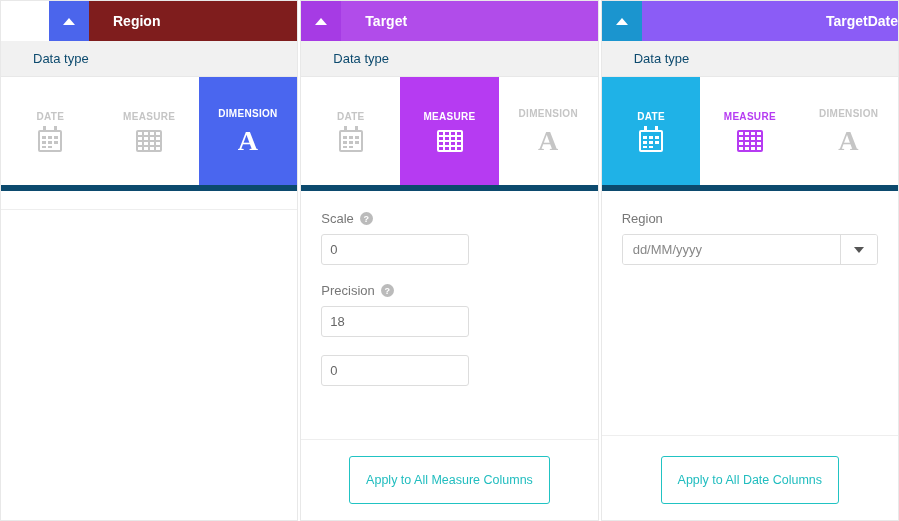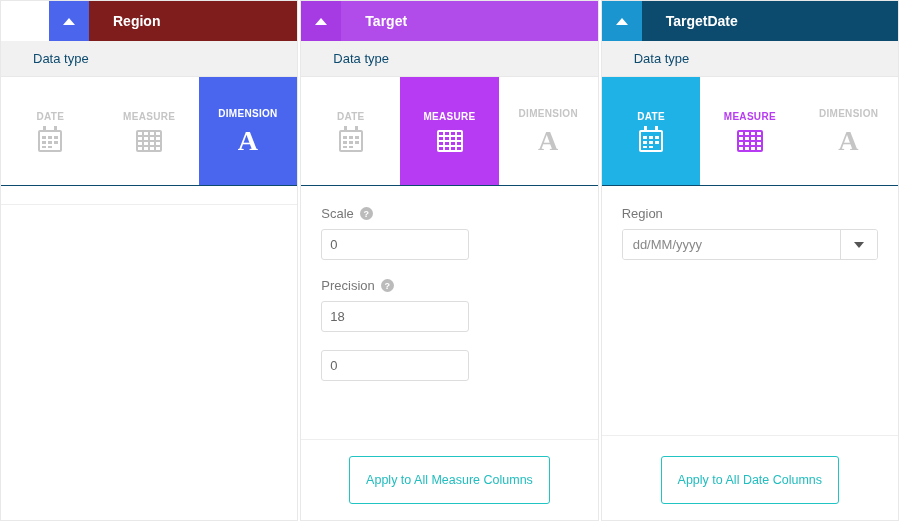--- a/index.html
+++ b/index.html
@@ -26,21 +26,21 @@
   .panel-header {
     display: flex;
     align-items: center;
     height: 40px;
     color: #fff;
     font-weight: 600;
     font-size: 14px;
   }
   .hdr-blue { background: #7f1d1d; margin-left: 48px; }
   .hdr-purple { background: #b14cea; }
-  .hdr-teal { background: #0c4a6e; }
+  .hdr-teal { background: #8b5cf6; justify-content: space-between; }
   .toggle-btn {
     width: 40px;
     height: 40px;
     display: flex;
     align-items: center;
     justify-content: center;
     cursor: pointer;
   }
   .toggle-blue { background: #4b65ec; }
   .toggle-purple { background: #a63be4; }
@@ -58,21 +58,21 @@
     background: #f1f1f1;
     color: #0c4a6e;
     font-weight: 500;
     font-size: 13px;
     padding: 10px 32px;
     border-bottom: 1px solid #e8e8e8;
   }
   .type-row {
     display: flex;
     height: 108px;
-    border-bottom: 1px solid #0c4a6e;
+    border-bottom: 6px solid #0c4a6e;
   }
   .type-cell {
     flex: 1;
     display: flex;
     flex-direction: column;
     align-items: center;
     justify-content: center;
     gap: 8px;
     cursor: pointer;
     color: #c5c5c5;

